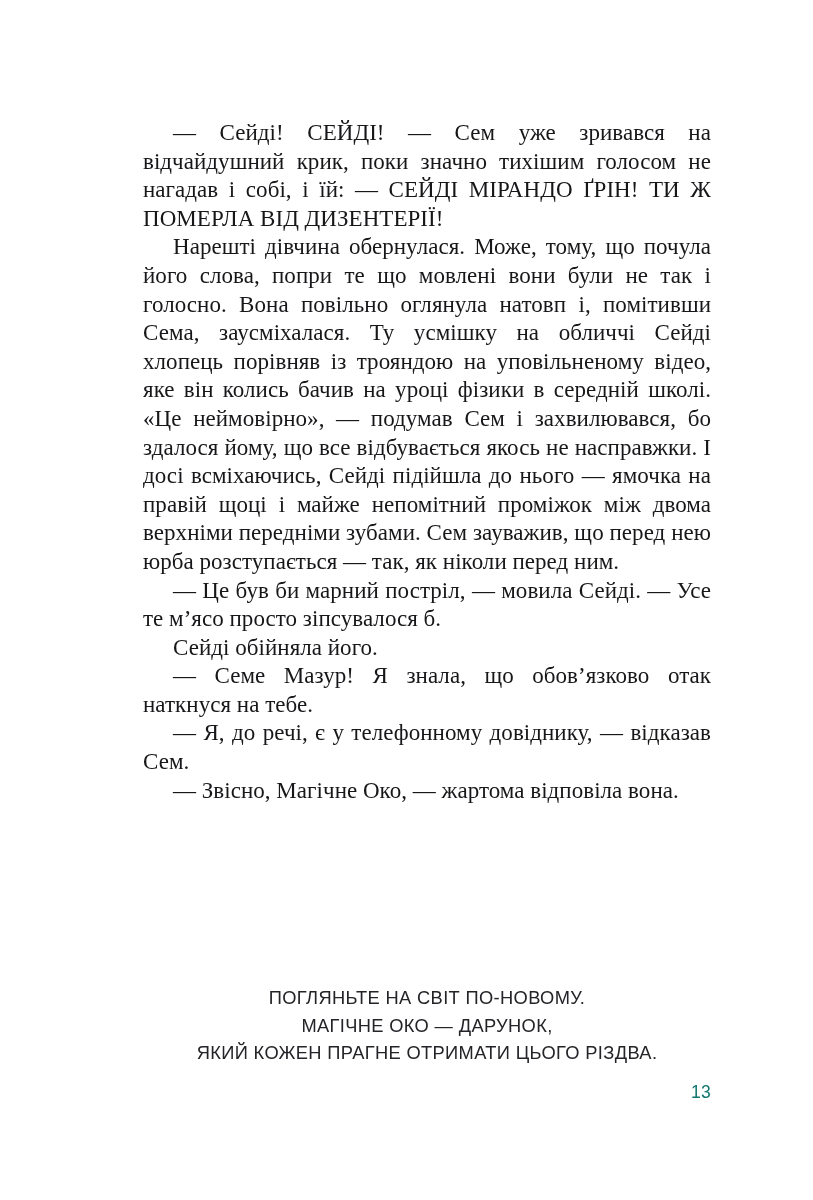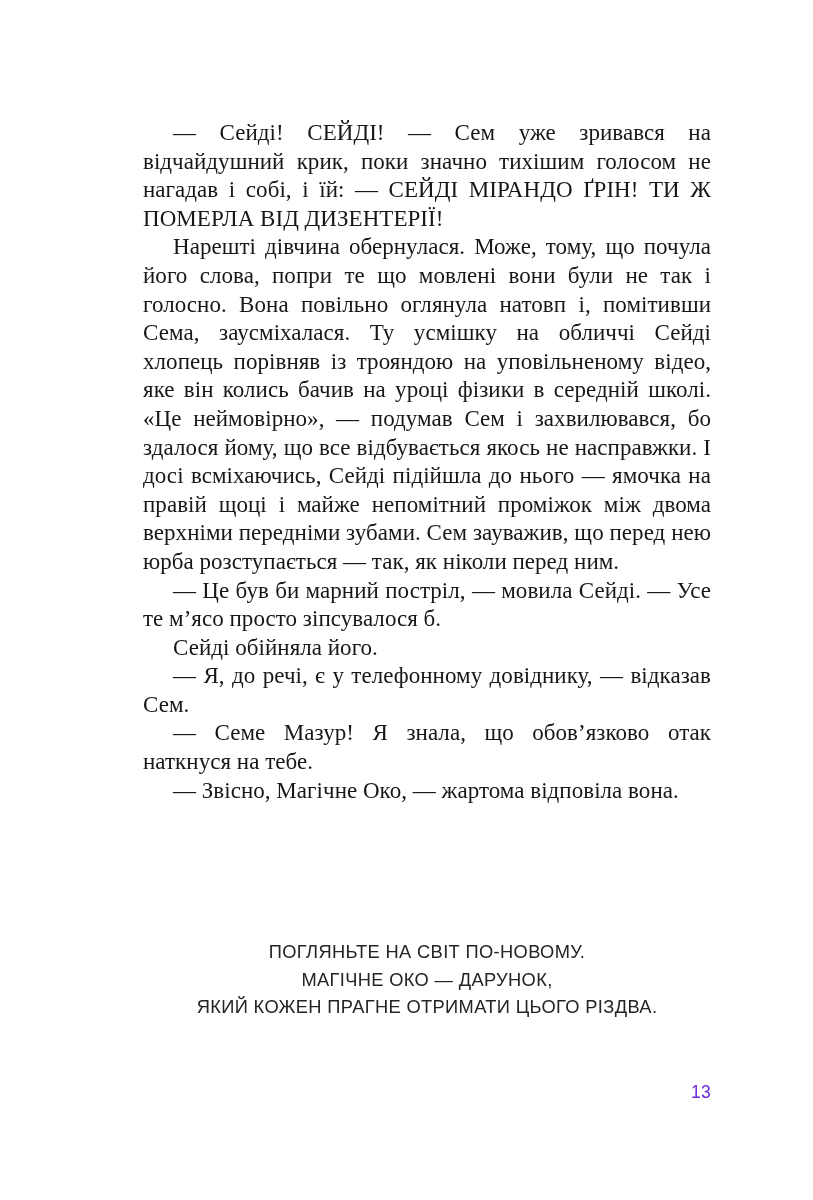--- a/index.html
+++ b/index.html
@@ -44,57 +44,57 @@
     letter-spacing: 0.05px;
     color: #17171a;
   }
 
   
   p.para { text-align-last: left; }
 
   .ad-block {
     position: absolute;
     left: 143px;
-    top: 938px;
+    top: 984px;
     width: 568px;
     text-align: center;
     font-family: "Liberation Sans", "DejaVu Sans", sans-serif;
     color: #242428;
   }
   .ad-line {
     font-size: 18.3px;
     line-height: 27.5px;
     letter-spacing: 0.35px;
     white-space: nowrap;
   }
 
   .page-number {
     position: absolute;
     left: 143px;
     top: 1082px;
     width: 568px;
     text-align: right;
     font-family: "Liberation Sans", "DejaVu Sans", sans-serif;
     font-size: 17.5px;
-    color: #6d28d9;
+    color: #0f766e;
     letter-spacing: 0.3px;
   }
 </style>
 </head>
 <body>
 
 <div class="page">
 
   <div class="text-block">
     <p class="para">— Сейді! СЕЙДІ! — Сем уже зривався на відчайдушний крик, поки значно тихішим голосом не нагадав і собі, і їй: — СЕЙДІ МІРАНДО ҐРІН! ТИ Ж ПОМЕРЛА ВІД ДИЗЕНТЕРІЇ!</p>
     <p class="para">Нарешті дівчина обернулася. Може, тому, що почула його слова, попри те що мовлені вони були не так і голосно. Вона повільно оглянула натовп і, помітивши Сема, заусміхалася. Ту усмішку на обличчі Сейді хлопець порівняв із трояндою на уповільненому відео, яке він колись бачив на уроці фізики в середній школі. «Це неймовірно», — подумав Сем і захвилювався, бо здалося йому, що все відбувається якось не насправжки. І досі всміхаючись, Сейді підійшла до нього — ямочка на правій щоці і майже непомітний проміжок між двома верхніми передніми зубами. Сем зауважив, що перед нею юрба розступається — так, як ніколи перед ним.</p>
     <p class="para">— Це був би марний постріл, — мовила Сейді. — Усе те м’ясо просто зіпсувалося б.</p>
     <p class="para">Сейді обійняла його.</p>
+    <p class="para">— Семе Мазур! Я знала, що обов’язково отак наткнуся на тебе.</p>
     <p class="para">— Я, до речі, є у телефонному довіднику, — відказав Сем.</p>
-    <p class="para">— Семе Мазур! Я знала, що обов’язково отак наткнуся на тебе.</p>
     <p class="para">— Звісно, Магічне Око, — жартома відповіла вона.</p>
   </div>
 
   <div class="ad-block">
     <div class="ad-line">ПОГЛЯНЬТЕ НА СВІТ ПО-НОВОМУ.</div>
     <div class="ad-line">МАГІЧНЕ ОКО — ДАРУНОК,</div>
     <div class="ad-line">ЯКИЙ КОЖЕН ПРАГНЕ ОТРИМАТИ ЦЬОГО РІЗДВА.</div>
   </div>
 
   <div class="page-number">13</div>

